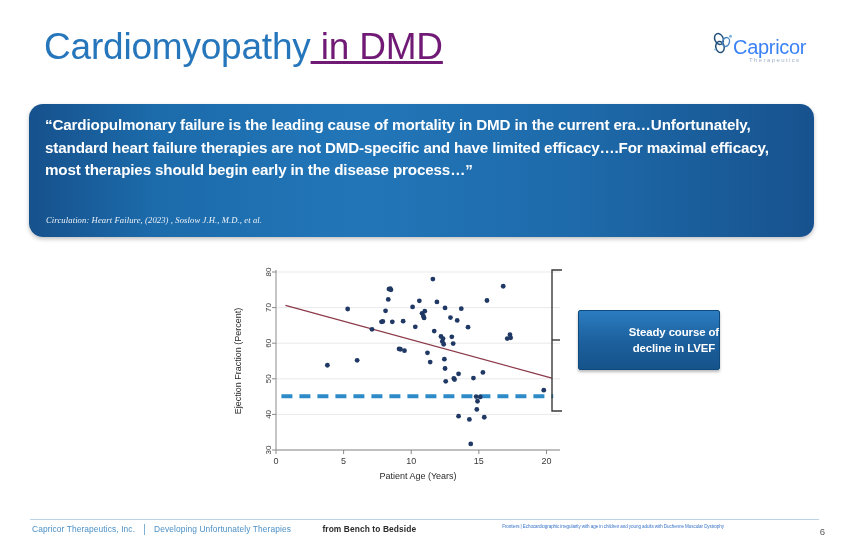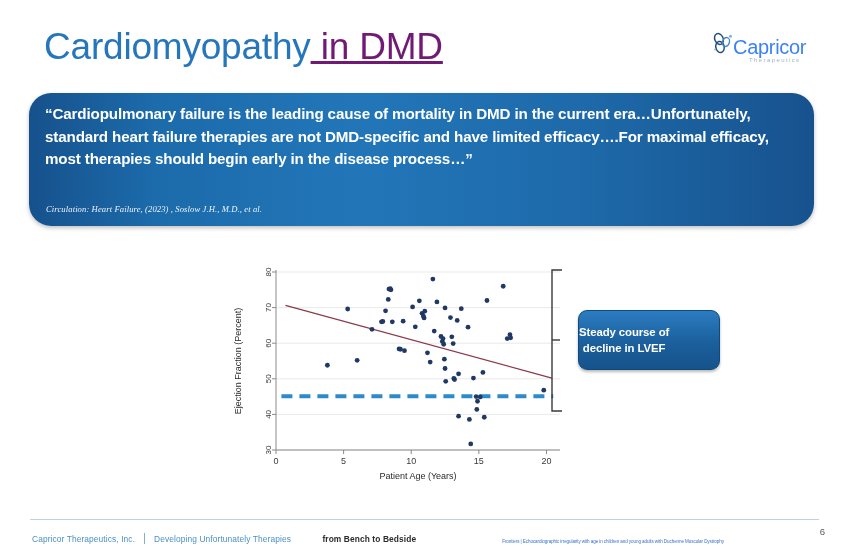--- a/index.html
+++ b/index.html
@@ -27,22 +27,22 @@
     font-family:"Liberation Sans",sans-serif;letter-spacing:-.3px;
   }
   .logo-tag{
     position:absolute;left:44px;top:27px;font-size:6px;color:#9fb2c6;
     letter-spacing:1.4px;
   }
   .logo-mark{position:absolute;left:6px;top:2px;}
 
   
   .quote-box{
-    position:absolute;left:29px;top:93px;width:785px;height:133px;
-    border-radius:22px;
+    position:absolute;left:29px;top:104px;width:785px;height:133px;
+    border-radius:14px;
     background:linear-gradient(90deg,#16518c 0%,#1c6bab 16%,#2276b8 42%,#1e6aaa 70%,#17528e 100%);
     box-shadow:0 2px 4px rgba(0,0,0,.25);
     overflow:hidden;
   }
   .quote-text{
     position:absolute;left:16px;right:20px;top:10px;
     color:#ffffff;font-weight:bold;font-size:15.2px;line-height:1.48;
     letter-spacing:-.15px;
   }
   .quote-cite{
@@ -50,39 +50,39 @@
     font-style:italic;font-size:8.6px;letter-spacing:.1px;font-family:Liberation Serif, serif;
   }
 
   
   .chart-wrap{position:absolute;left:228px;top:262px;width:340px;height:225px;}
   .chart-svg{display:block;}
 
   
   .callout{
     position:absolute;left:578px;top:310px;width:140px;height:58px;
-    border-radius:9px;
+    border-radius:2px;
     background:linear-gradient(180deg,#2b7cc0 0%,#1b5f9c 55%,#16538b 100%);
     border:1px solid #0e4a7d;
     box-shadow:0 2px 3px rgba(0,0,0,.28);
-    display:flex;align-items:center;justify-content:flex-start;
+    display:flex;align-items:center;justify-content:flex-end;
   }
   .callout-text{
     color:#fff;font-weight:bold;font-size:11.4px;line-height:1.42;
     text-align:center;letter-spacing:-.1px;
   }
 
   
   .footer-rule{
     position:absolute;left:30px;top:519px;width:789px;height:1px;
     background:#bcd3e6;
   }
   .footer{
     position:absolute;left:32px;top:524px;width:790px;height:20px;
-    display:flex;align-items:flex-end;
+    display:flex;align-items:flex-start;
   }
   .f-company{font-size:8.4px;color:#4b90c6;letter-spacing:.1px;}
   .f-div{
     display:inline-block;width:1px;height:11px;background:#7fb0d4;
     margin:0 9px;
   }
   .f-tag{font-size:8.4px;color:#4b90c6;letter-spacing:.1px;}
   .f-tag b{color:#2b2b2b;font-weight:bold;margin-left:29px;}
   .f-link{
     font-size:4.6px;color:#3a74c8;text-decoration:underline;

